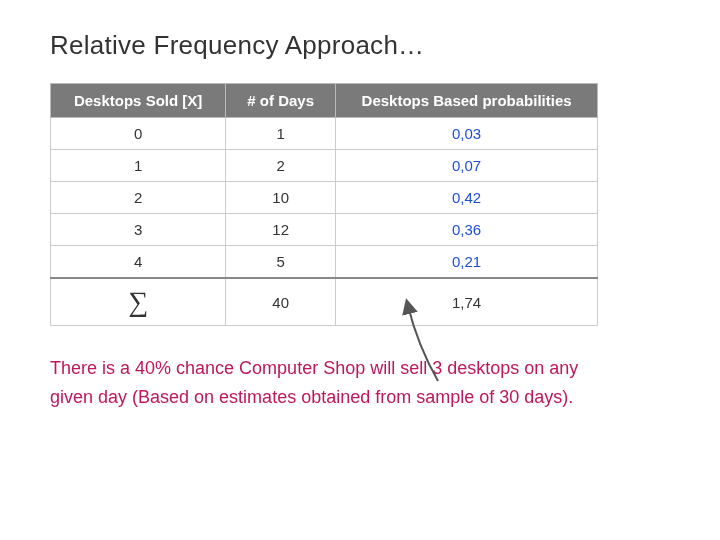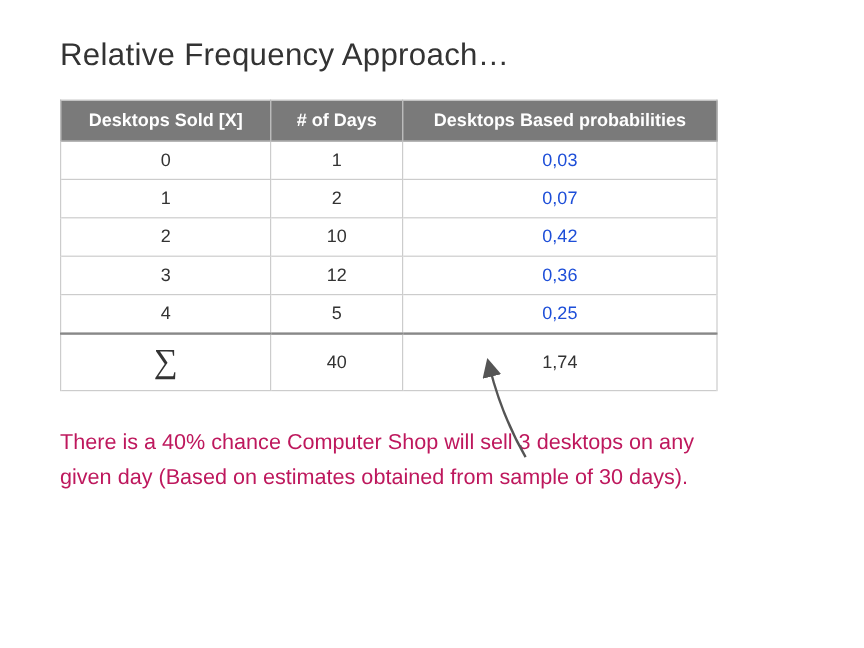--- a/index.html
+++ b/index.html
@@ -111,21 +111,21 @@
           <td class="prob-col">0,42</td>
         </tr>
         <tr>
           <td>3</td>
           <td>12</td>
           <td class="prob-col">0,36</td>
         </tr>
         <tr>
           <td>4</td>
           <td>5</td>
-          <td class="prob-col">0,25</td>
+          <td class="prob-col">0,21</td>
         </tr>
         <tr class="sum-row">
           <td><span class="sigma">∑</span></td>
           <td>40</td>
           <td>1,74</td>
         </tr>
       </tbody>
     </table>
 
     <svg class="arrow-svg" width="80" height="90" viewBox="0 0 80 90">

